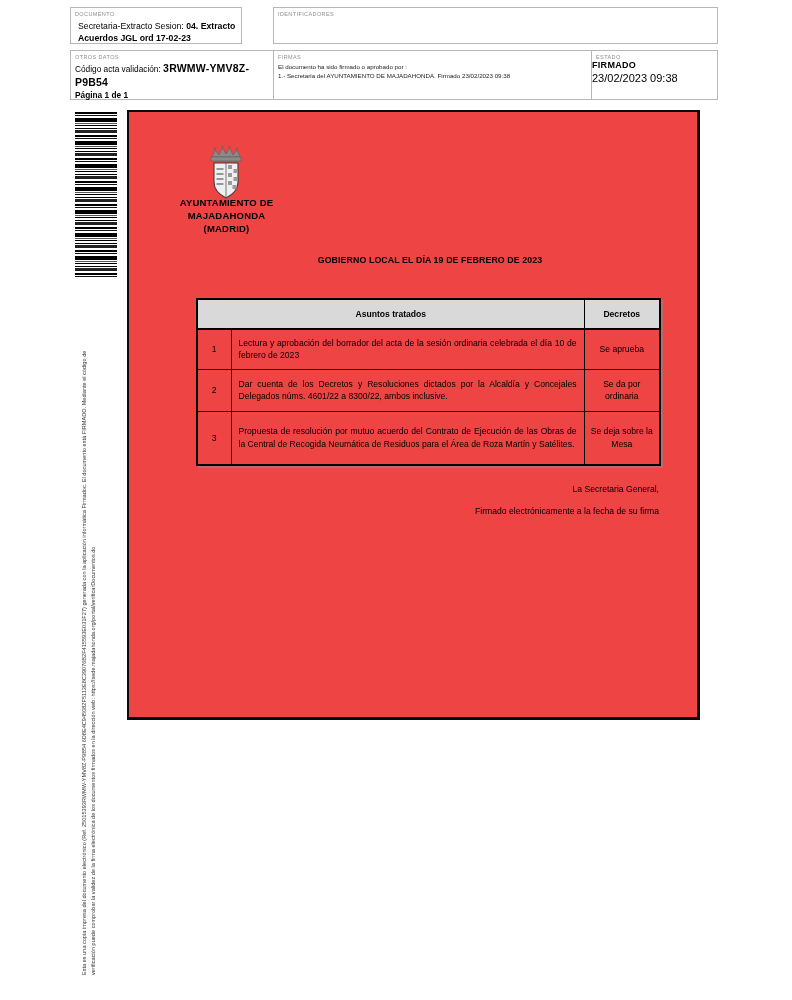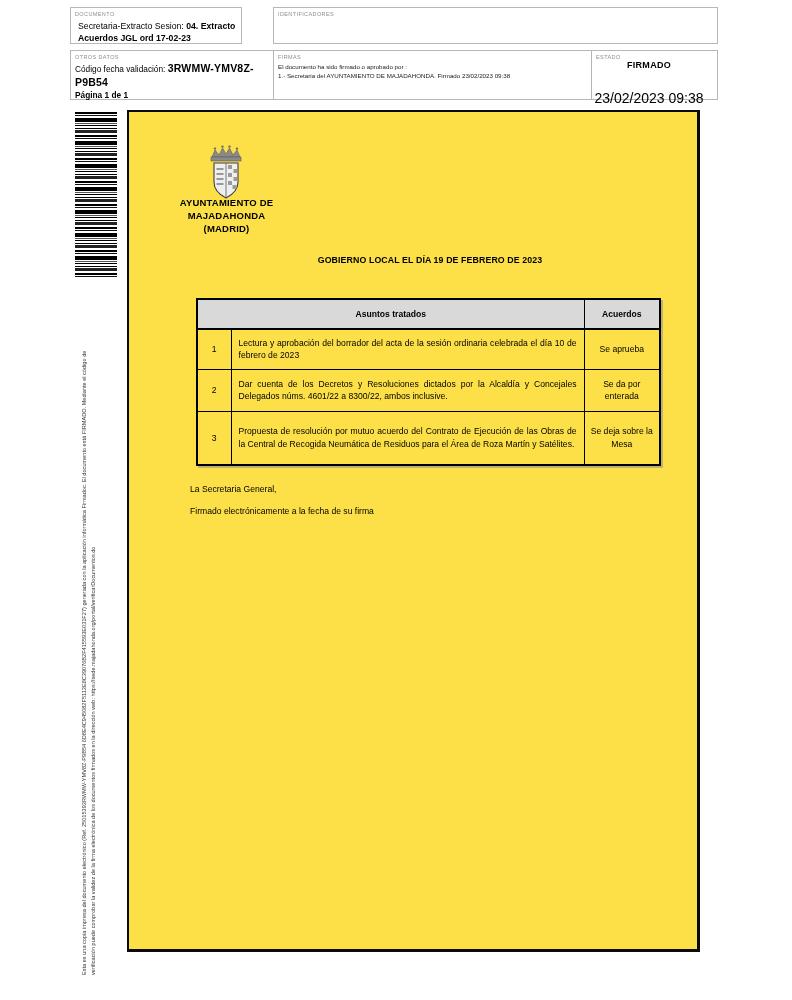--- a/index.html
+++ b/index.html
@@ -18,44 +18,44 @@
 
   #box-documento .content { position: absolute; top: 12px; left: 7px; right: 4px; font-size: 8.7px; line-height: 12px; }
   #box-documento .content b { font-weight: bold; }
 
   #box-otros .content { position: absolute; top: 11px; left: 4px; right: 2px; font-size: 8.3px; line-height: 12.5px; }
   .codigo-value { font-size: 10.5px; font-weight: bold; letter-spacing: .2px; }
   .bold { font-weight: bold; }
 
   #box-firmas .content { position: absolute; top: 12px; left: 4px; right: 3px; font-size: 6.2px; line-height: 8.5px; color: #222; }
 
-  #box-estado .content { position: absolute; top: 9px; left: 0; right: 11px; text-align: center; }
+  #box-estado .content { position: absolute; top: 9px; left: 0; right: 11px; text-align: left; }
   .estado-status { font-size: 9px; font-weight: bold; letter-spacing: .3px; }
-  .estado-time { font-size: 14px; margin-top: 20px; }
+  .estado-time { font-size: 11px; margin-top: 2px; }
 
   
   #barcode { position: absolute; left: 75px; top: 112px; width: 42px; height: 166px;
     background: repeating-linear-gradient(to bottom,
       #000 0px, #000 2px, #fff 2px, #fff 3px,
       #111 3px, #111 4px, #fff 4px, #fff 6px,
       #000 6px, #000 10px, #fff 10px, #fff 11px,
       #555 11px, #555 12px, #fff 12px, #fff 13px,
       #000 13px, #000 14px, #fff 14px, #fff 16px,
       #000 16px, #000 17px, #fff 17px, #fff 18px,
       #222 18px, #222 21px, #fff 21px, #fff 23px);
   }
 
   
   #side-verification { position: absolute; left: 80px; top: 975px; width: 692px;
     transform: rotate(-90deg); transform-origin: 0 0;
     font-size: 5.6px; line-height: 9px; color: #333; white-space: nowrap; }
 
   
-  #sheet { position: absolute; left: 127px; top: 110px; width: 573px; height: 842px;
-    background: #fde047; border: 2px solid #0a0a0a; border-right-width: 3px; border-bottom-width: 3px; }
+  #sheet { position: absolute; left: 127px; top: 110px; width: 573px; height: 610px;
+    background: #ef4444; border: 2px solid #0a0a0a; border-right-width: 3px; border-bottom-width: 3px; }
 
   #crest { position: absolute; left: 72px; top: 32px; width: 50px; height: 60px; }
   #org-name { position: absolute; left: 5px; top: 84px; width: 185px; text-align: center;
     font-size: 9.5px; font-weight: bold; line-height: 13px; letter-spacing: .2px; }
 
   #doc-title { position: absolute; left: 66px; top: 138px; width: 470px; text-align: center;
     font-size: 8.8px; font-weight: bold; line-height: 21px; letter-spacing: .1px; }
 
   
   #agreements { position: absolute; left: 67px; top: 186px; border-collapse: collapse;
@@ -67,42 +67,42 @@
   #agreements .col-num { width: 34px; }
   #agreements .col-asunto { width: 353px; }
   #agreements .col-res { width: 76px; }
   #agreements td.num { text-align: center; font-weight: normal; }
   #agreements td.asunto { text-align: justify; padding: 4px 7px; }
   #agreements td.resultado { text-align: center; padding: 8px 4px; }
   #agreements tr.r1 td { height: 40px; }
   #agreements tr.r2 td { height: 40px; }
   #agreements tr.r3 td { height: 54px; }
 
-  .sig-line { position: absolute; left: 61px; width: 463px; text-align: left; font-size: 8.6px; }
+  .sig-line { position: absolute; left: 67px; width: 463px; text-align: right; font-size: 8.6px; }
   #sig-1 { top: 372px; }
   #sig-2 { top: 394px; }
 </style>
 </head>
 <body>
 
 <div id="page">
 
   <div class="meta-box" id="box-documento">
     <div class="meta-label">DOCUMENTO</div>
     <div class="content"><span>Secretaria-Extracto Sesion: </span><b>04. Extracto Acuerdos JGL ord 17-02-23</b></div>
   </div>
 
   <div class="meta-box" id="box-identificadores">
     <div class="meta-label">IDENTIFICADORES</div>
   </div>
 
   <div class="meta-box" id="box-otros">
     <div class="meta-label">OTROS DATOS</div>
     <div class="content">
-      <div><span>Código fecha validación: </span><span class="codigo-value">3RWMW-YMV8Z-P9B54</span></div>
+      <div><span>Código acta validación: </span><span class="codigo-value">3RWMW-YMV8Z-P9B54</span></div>
       <div class="bold">Página 1 de 1</div>
     </div>
   </div>
 
   <div class="meta-box" id="box-firmas">
     <div class="meta-label">FIRMAS</div>
     <div class="content">
       <div>El documento ha sido firmado o aprobado por :</div>
       <div>1.- Secretaria del AYUNTAMIENTO DE MAJADAHONDA. Firmado 23/02/2023 09:38</div>
     </div>
@@ -164,33 +164,33 @@
 
     <table id="agreements">
       <colgroup>
         <col class="col-num">
           <col class="col-asunto">
           <col class="col-res">
       </colgroup>
       <thead>
         <tr>
           <th colspan="2">Asuntos tratados</th>
-          <th>Acuerdos</th>
+          <th>Decretos</th>
         </tr>
       </thead>
       <tbody>
         <tr class="r1">
           <td class="num">1</td>
           <td class="asunto">Lectura y aprobación del borrador del acta de la sesión ordinaria celebrada el día 10 de febrero de 2023</td>
           <td class="resultado">Se aprueba</td>
         </tr>
         <tr class="r2">
           <td class="num">2</td>
           <td class="asunto">Dar cuenta de los Decretos y Resoluciones dictados por la Alcaldía y Concejales Delegados núms. 4601/22 a 8300/22, ambos inclusive.</td>
-          <td class="resultado">Se da por enterada</td>
+          <td class="resultado">Se da por ordinaria</td>
         </tr>
         <tr class="r3">
           <td class="num">3</td>
           <td class="asunto">Propuesta de resolución por mutuo acuerdo del Contrato de Ejecución de las Obras de la Central de Recogida Neumática de Residuos para el Área de Roza Martín y Satélites.</td>
           <td class="resultado">Se deja sobre la Mesa</td>
         </tr>
       </tbody>
     </table>
 
     <div class="sig-line" id="sig-1">La Secretaria General,</div>

